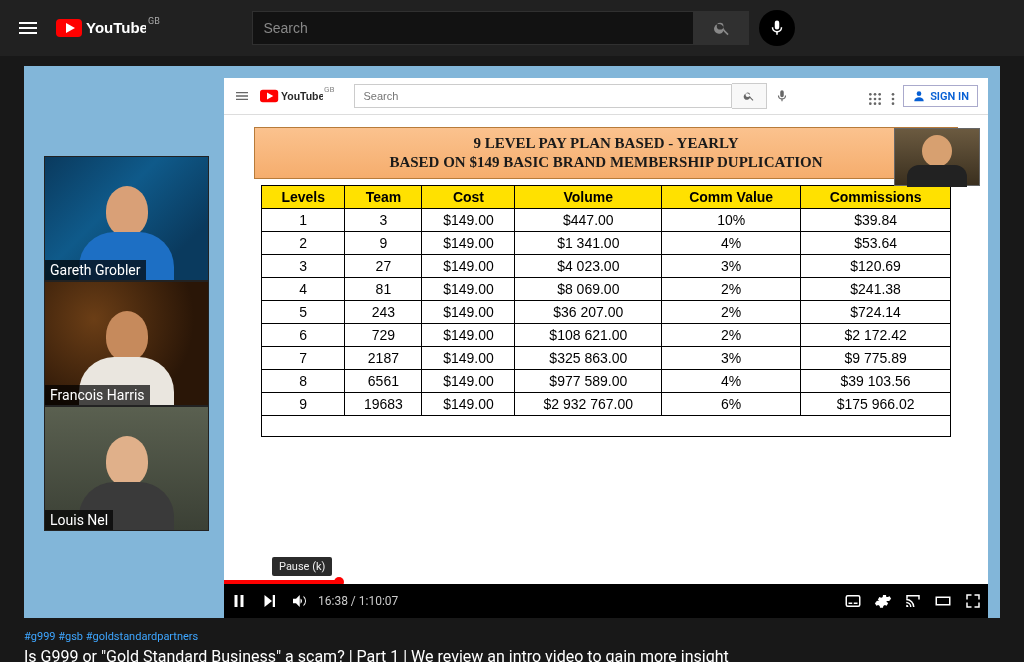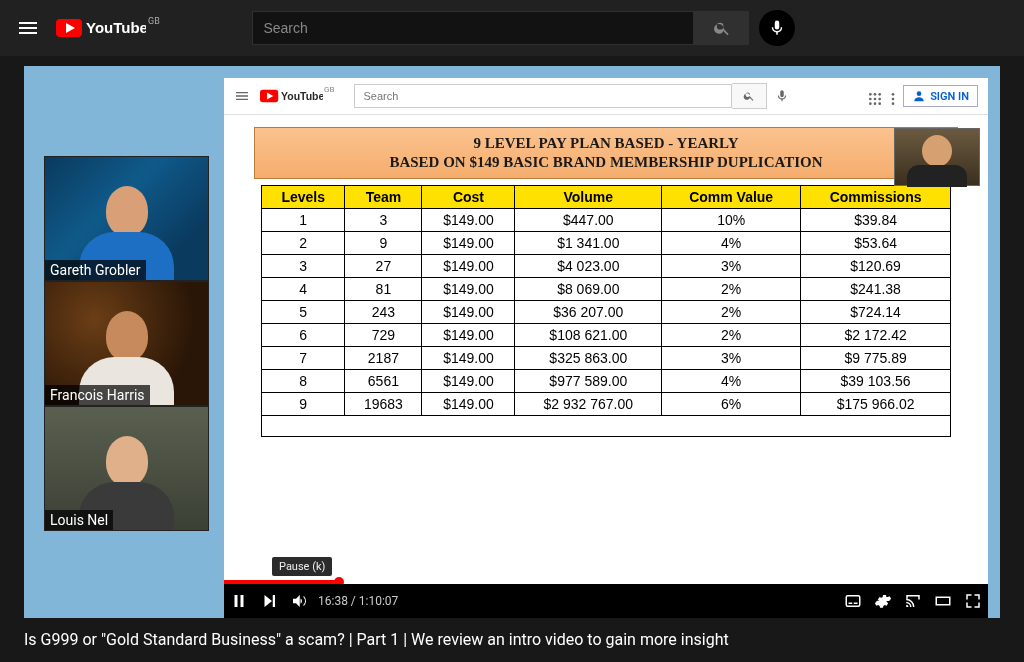--- a/index.html
+++ b/index.html
@@ -331,14 +331,15 @@
       <div class="cbtn">
           <svg viewBox="0 0 24 24">
             <path d="M3 3h7v2H5v5H3zM21 3v7h-2V5h-5V3zM3 21v-7h2v5h5v2zM21 21h-7v-2h5v-5h2z"></path>
           </svg>
         </div>
     </div>
   </div>
 </div>
 
 <div id="below">
+  <div id="tags">#g999 #gsb #goldstandardpartners</div>
   <div id="video-title">Is G999 or "Gold Standard Business" a scam? | Part 1 | We review an intro video to gain more insight</div>
 </div>
 
 </body></html>

